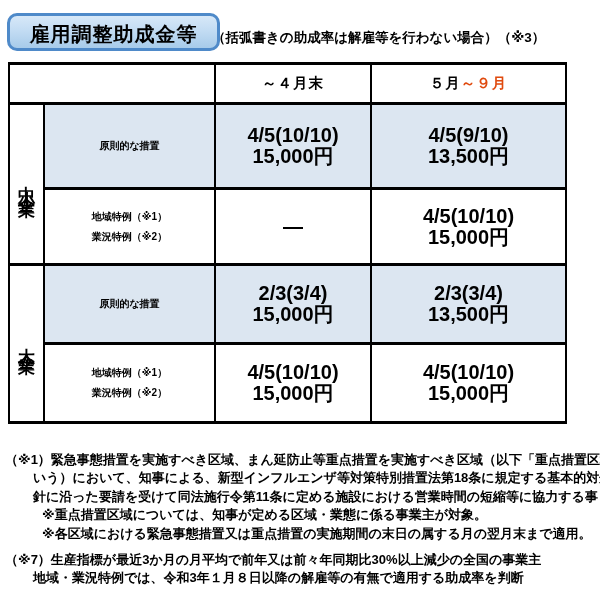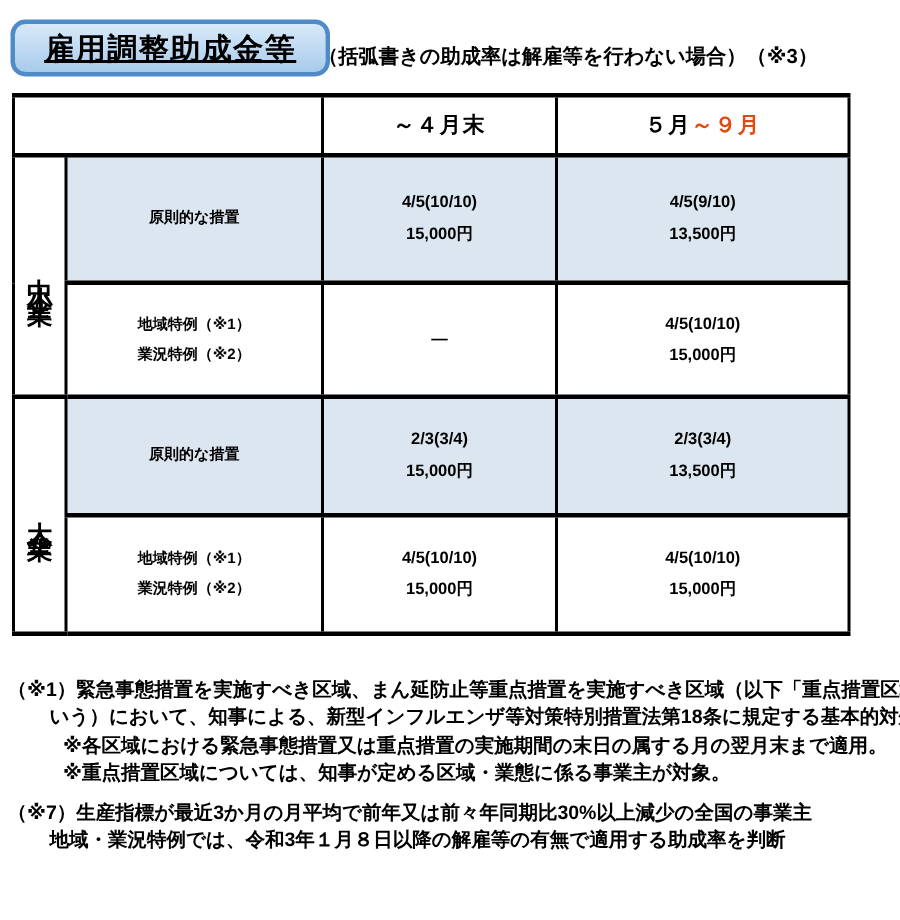--- a/index.html
+++ b/index.html
@@ -14,21 +14,21 @@
   body{font-family:"Liberation Sans","DejaVu Sans",sans-serif;color:#000;}
   .page{
     position:relative;width:600px;height:613px;background:#fff;overflow:hidden;
   }
 
   
   .title-badge{
     position:absolute;left:7px;top:13px;width:213px;height:38px;
     border:3px solid var(--box-border);border-radius:10px;
     background:linear-gradient(180deg,var(--box-fill-top) 0%,#c3dcf3 45%,var(--box-fill-bottom) 100%);
-    display:flex;align-items:center;justify-content:center;text-decoration:underline;
+    display:flex;align-items:flex-end;justify-content:center;
   }
   .title-badge .t{
     font-size:20px;font-weight:bold;letter-spacing:1px;color:#000;white-space:nowrap;
   }
   .subtitle{
     position:absolute;left:212px;top:29px;font-size:13.5px;font-weight:bold;white-space:nowrap;
   }
 
   
   table.subsidy{
@@ -47,21 +47,21 @@
   tr.r4{height:79px;}
   th.period{font-size:14.5px;letter-spacing:1px;}
   th.period .red{color:var(--accent-red);}
   td.blue{background:var(--cell-blue);}
   td.group-cell span{
     writing-mode:vertical-rl;text-orientation:upright;
     font-size:17px;font-weight:bold;letter-spacing:5px;white-space:nowrap;
   }
   td.label-cell{font-size:10px;}
   td.label-cell .line{line-height:20px;white-space:nowrap;}
-  td.value-cell{font-size:11px;}
+  td.value-cell{font-size:20px;}
   td.value-cell .line{line-height:21px;white-space:nowrap;}
 
   
   .footnotes{
     position:absolute;left:5px;top:451px;width:594px;
     font-size:13px;font-weight:bold;line-height:18.4px;
   }
   .footnotes .fl{white-space:nowrap;}
   .footnotes .ind1{padding-left:28px;}
   .footnotes .ind2{padding-left:37px;}
@@ -151,20 +151,21 @@
           <div class="line">4/5(10/10)</div>
           <div class="line">15,000円</div>
         </td>
       </tr>
     </tbody>
   </table>
 
   <div class="footnotes">
     <div class="fl">（※1）緊急事態措置を実施すべき区域、まん延防止等重点措置を実施すべき区域（以下「重点措置区域」と</div>
     <div class="fl ind1">いう）において、知事による、新型インフルエンザ等対策特別措置法第18条に規定する基本的対処方</div>
+    <div class="fl ind1">針に沿った要請を受けて同法施行令第11条に定める施設における営業時間の短縮等に協力する事</div>
+    <div class="fl ind2">※重点措置区域については、知事が定める区域・業態に係る事業主が対象。</div>
     <div class="fl ind2">※各区域における緊急事態措置又は重点措置の実施期間の末日の属する月の翌月末まで適用。</div>
-    <div class="fl ind2">※重点措置区域については、知事が定める区域・業態に係る事業主が対象。</div>
     <div class="gap"></div>
     <div class="fl">（※7）生産指標が最近3か月の月平均で前年又は前々年同期比30%以上減少の全国の事業主</div>
     <div class="fl ind1">地域・業況特例では、令和3年１月８日以降の解雇等の有無で適用する助成率を判断</div>
   </div>
 
 </div>
 
 </body></html>

